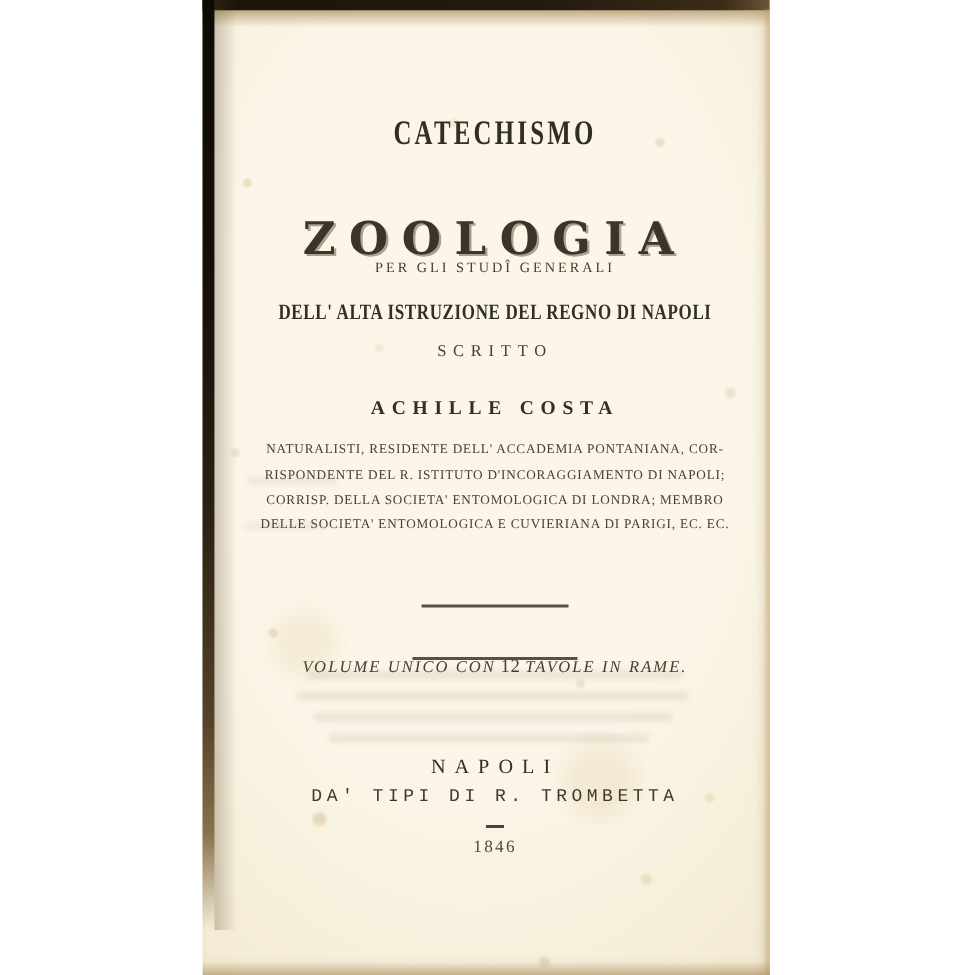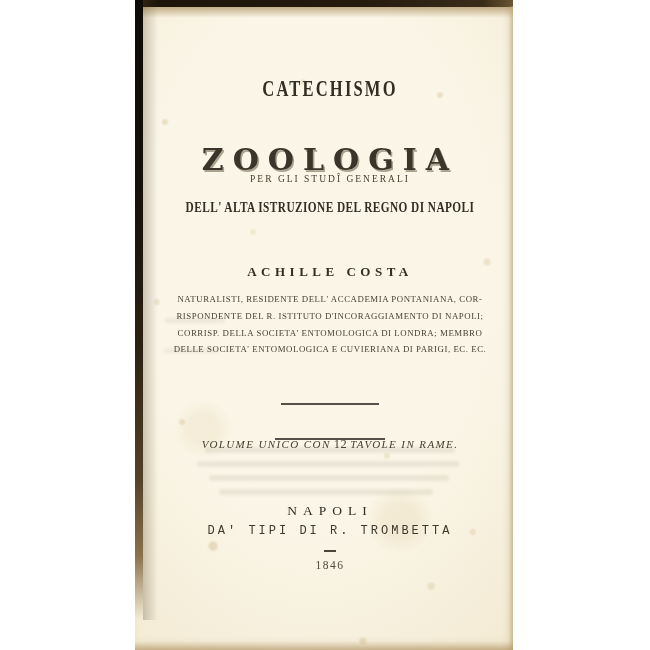--- a/index.html
+++ b/index.html
@@ -98,20 +98,21 @@
     <div class="ghost g3"></div>
     <div class="ghost g4"></div>
     <div class="ghost g5"></div>
     <div class="ghost g6"></div>
 
     <div class="content">
       <div class="line t-catechismo">CATECHISMO</div>
       <div class="line t-zoologia">ZOOLOGIA</div>
       <div class="line t-series">PER GLI STUDÎ GENERALI</div>
       <div class="line t-inst">DELL' ALTA ISTRUZIONE DEL REGNO DI NAPOLI</div>
+      <div class="line t-scritto">SCRITTO</div>
       <div class="line t-author">ACHILLE COSTA</div>
 
       <div class="credentials">
         <div>NATURALISTI, RESIDENTE DELL' ACCADEMIA PONTANIANA, COR-</div>
         <div>RISPONDENTE DEL R. ISTITUTO D'INCORAGGIAMENTO DI NAPOLI;</div>
         <div>CORRISP. DELLA SOCIETA' ENTOMOLOGICA DI LONDRA; MEMBRO</div>
         <div>DELLE SOCIETA' ENTOMOLOGICA E CUVIERIANA DI PARIGI, EC. EC.</div>
       </div>
 
       <div class="rule rule1"></div>

